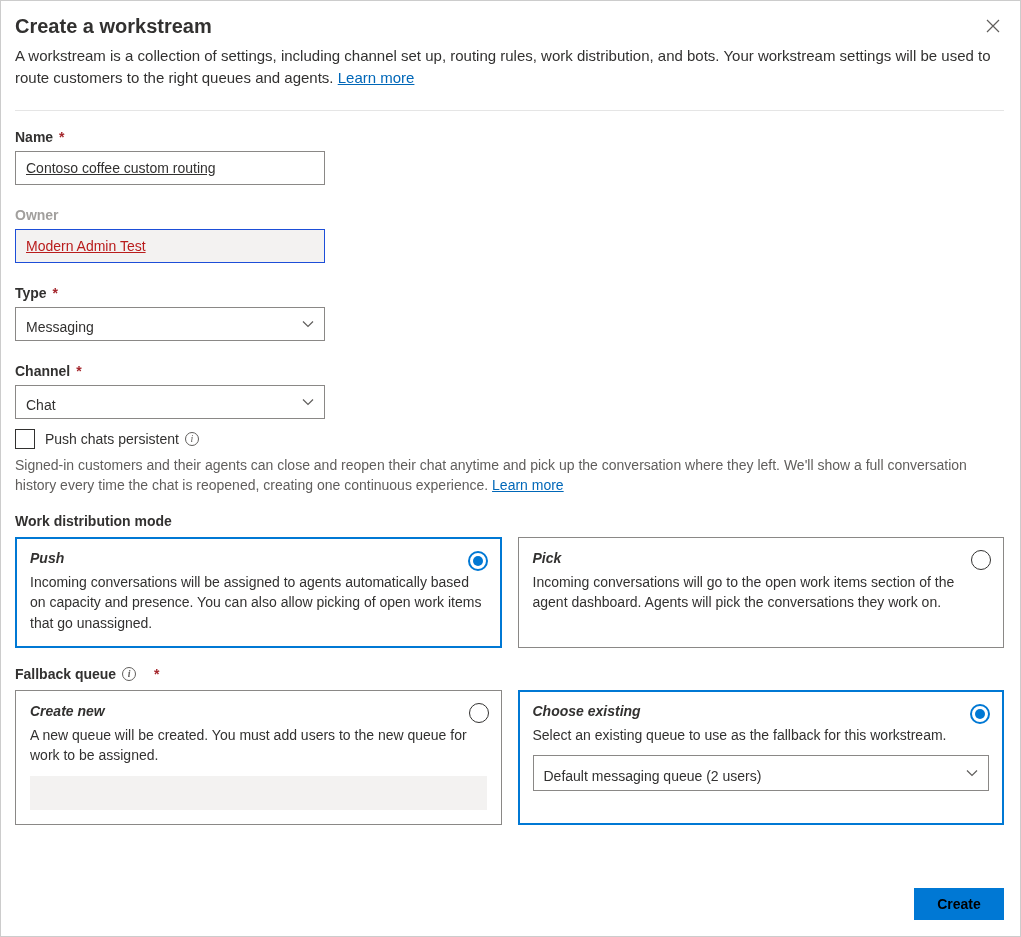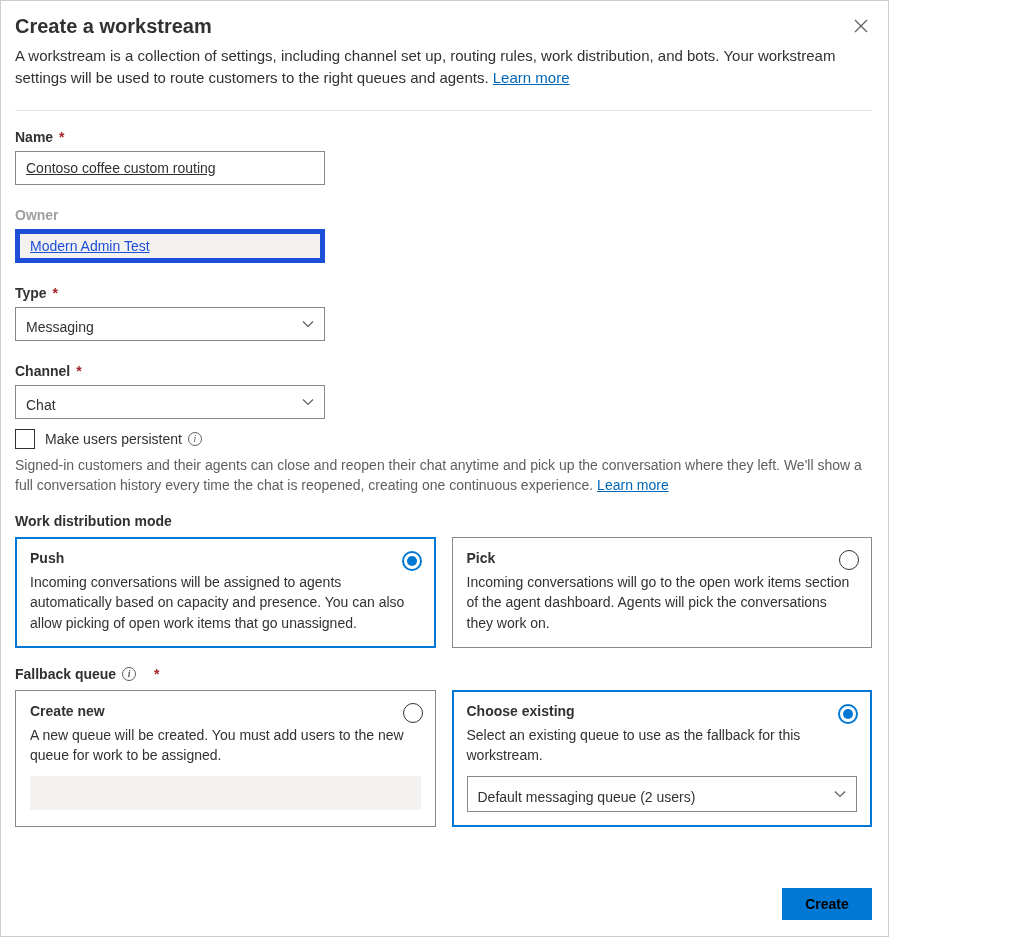--- a/index.html
+++ b/index.html
@@ -3,21 +3,21 @@
 <meta charset="utf-8">
 <style>
   * { box-sizing: border-box; }
   body {
     margin: 0;
     font-family: "Segoe UI", -apple-system, BlinkMacSystemFont, sans-serif;
     background: #fff;
     color: #323130;
   }
   .dialog {
-    width: 889px;
+    width: 1021px;
     height: 937px;
     border: 1px solid #ccc;
     position: relative;
     padding: 14px 16px 16px 14px;
     display: flex;
     flex-direction: column;
   }
   .dialog-header { display: flex; align-items: flex-start; }
   .dialog-title { font-size: 20px; font-weight: 600; margin: 0; flex: 1; }
   .close-btn { background: none; border: none; cursor: pointer; padding: 4px; color: #605e5c; font-size: 14px; line-height: 1; }
@@ -27,40 +27,40 @@
   hr.divider { border: none; border-top: 1px solid #e5e5e5; margin: 6px 0 0 0; }
   .form { margin-top: 18px; flex: 1; }
   .field { margin-bottom: 22px; }
   .field-label { font-size: 14px; font-weight: 600; display: block; margin-bottom: 6px; color: #323130; }
   .field-label.disabled { color: #a19f9d; font-weight: 600; }
   .req { color: #a4262c; margin-left: 2px; }
   .text-input {
     width: 310px; height: 34px; border: 1px solid #8a8886; padding: 0 10px; font-size: 14px;
     font-family: inherit; color: #323130; background: #fff; text-decoration: underline;
   }
-  .text-input.disabled { background: #f3f2f1; border: 5px solid #1d4ed8; color: #1d4ed8; }
+  .text-input.disabled { background: #f3f2f1; border: 1px solid #1d4ed8; color: #b91c1c; }
   .select {
     width: 310px; height: 34px; border: 1px solid #8a8886; padding: 6px 30px 0 10px; font-size: 14px;
     font-family: inherit; background: #fff; position: relative; display: flex; align-items: center; cursor: pointer;
   }
   .select.wide { width: 100%; height: 36px; }
   .chevron { position: absolute; right: 10px; top: 50%; transform: translateY(-50%); color: #605e5c; }
   .chevron svg { width: 12px; height: 12px; display: block; }
   .checkbox-row { display: flex; align-items: center; gap: 10px; margin-top: -4px; margin-bottom: 6px; }
   .checkbox { width: 20px; height: 20px; border: 1px solid #323130; background: #fff; cursor: pointer; }
   .checkbox-label { font-size: 14px; display: flex; align-items: center; gap: 6px; }
   .info-icon { width: 14px; height: 14px; border: 1px solid #605e5c; border-radius: 50%; display: inline-flex; align-items: center; justify-content: center; font-size: 10px; color: #605e5c; font-style: italic; font-family: Georgia, serif; }
   .helper-text { font-size: 14px; color: #605e5c; line-height: 1.45; margin-top: 2px; }
   .section-label { font-size: 14px; font-weight: 700; margin-bottom: 8px; margin-top: 18px; display: flex; align-items: center; gap: 6px; }
   .card-row { display: flex; gap: 16px; }
   .card {
     flex: 1; border: 1px solid #8a8886; padding: 12px 14px 14px 14px; position: relative; cursor: pointer; background: #fff;
   }
   .card.selected { border: 2px solid #0078d4; padding: 11px 13px 13px 13px; }
-  .card-title { font-size: 14px; font-weight: 600; margin: 0 8px 6px 0; padding-right: 30px; }
+  .card-title { font-size: 14px; font-weight: 600; margin: 0 8px 6px 0; padding-right: 30px; font-style: italic; }
   .card-desc { font-size: 14px; color: #323130; line-height: 1.45; margin: 0; }
   .radio {
     position: absolute; top: 12px; right: 12px; width: 20px; height: 20px; border: 1px solid #323130; border-radius: 50%;
     display: flex; align-items: center; justify-content: center; background: #fff;
   }
   .radio.selected { border: 2px solid #0078d4; }
   .radio.selected::after { content: ""; width: 10px; height: 10px; background: #0078d4; border-radius: 50%; }
   .card .select { margin-top: 10px; }
   .card .disabled-box { width: 100%; height: 34px; background: #f3f2f1; margin-top: 10px; }
   .footer {
@@ -124,21 +124,21 @@
             <svg viewBox="0 0 12 12">
               <path d="M1 3.5 L6 8.5 L11 3.5" stroke="currentColor" stroke-width="1.2" fill="none"></path>
             </svg>
           </span>
       </div>
     </div>
 
     <div class="checkbox-row">
       <div class="checkbox" role="checkbox" aria-checked="false"></div>
       <span class="checkbox-label">
-        <span>Make users persistent</span>
+        <span>Push chats persistent</span>
         <span class="info-icon">i</span>
       </span>
     </div>
     <p class="helper-text">
       <span>Signed-in customers and their agents can close and reopen their chat anytime and pick up the conversation where they left. We'll show a full conversation history every time the chat is reopened, creating one continuous experience. </span><a class="link">Learn more</a>
     </p>
 
     <div class="section-label">Work distribution mode</div>
     <div class="card-row">
       <div class="card selected">

